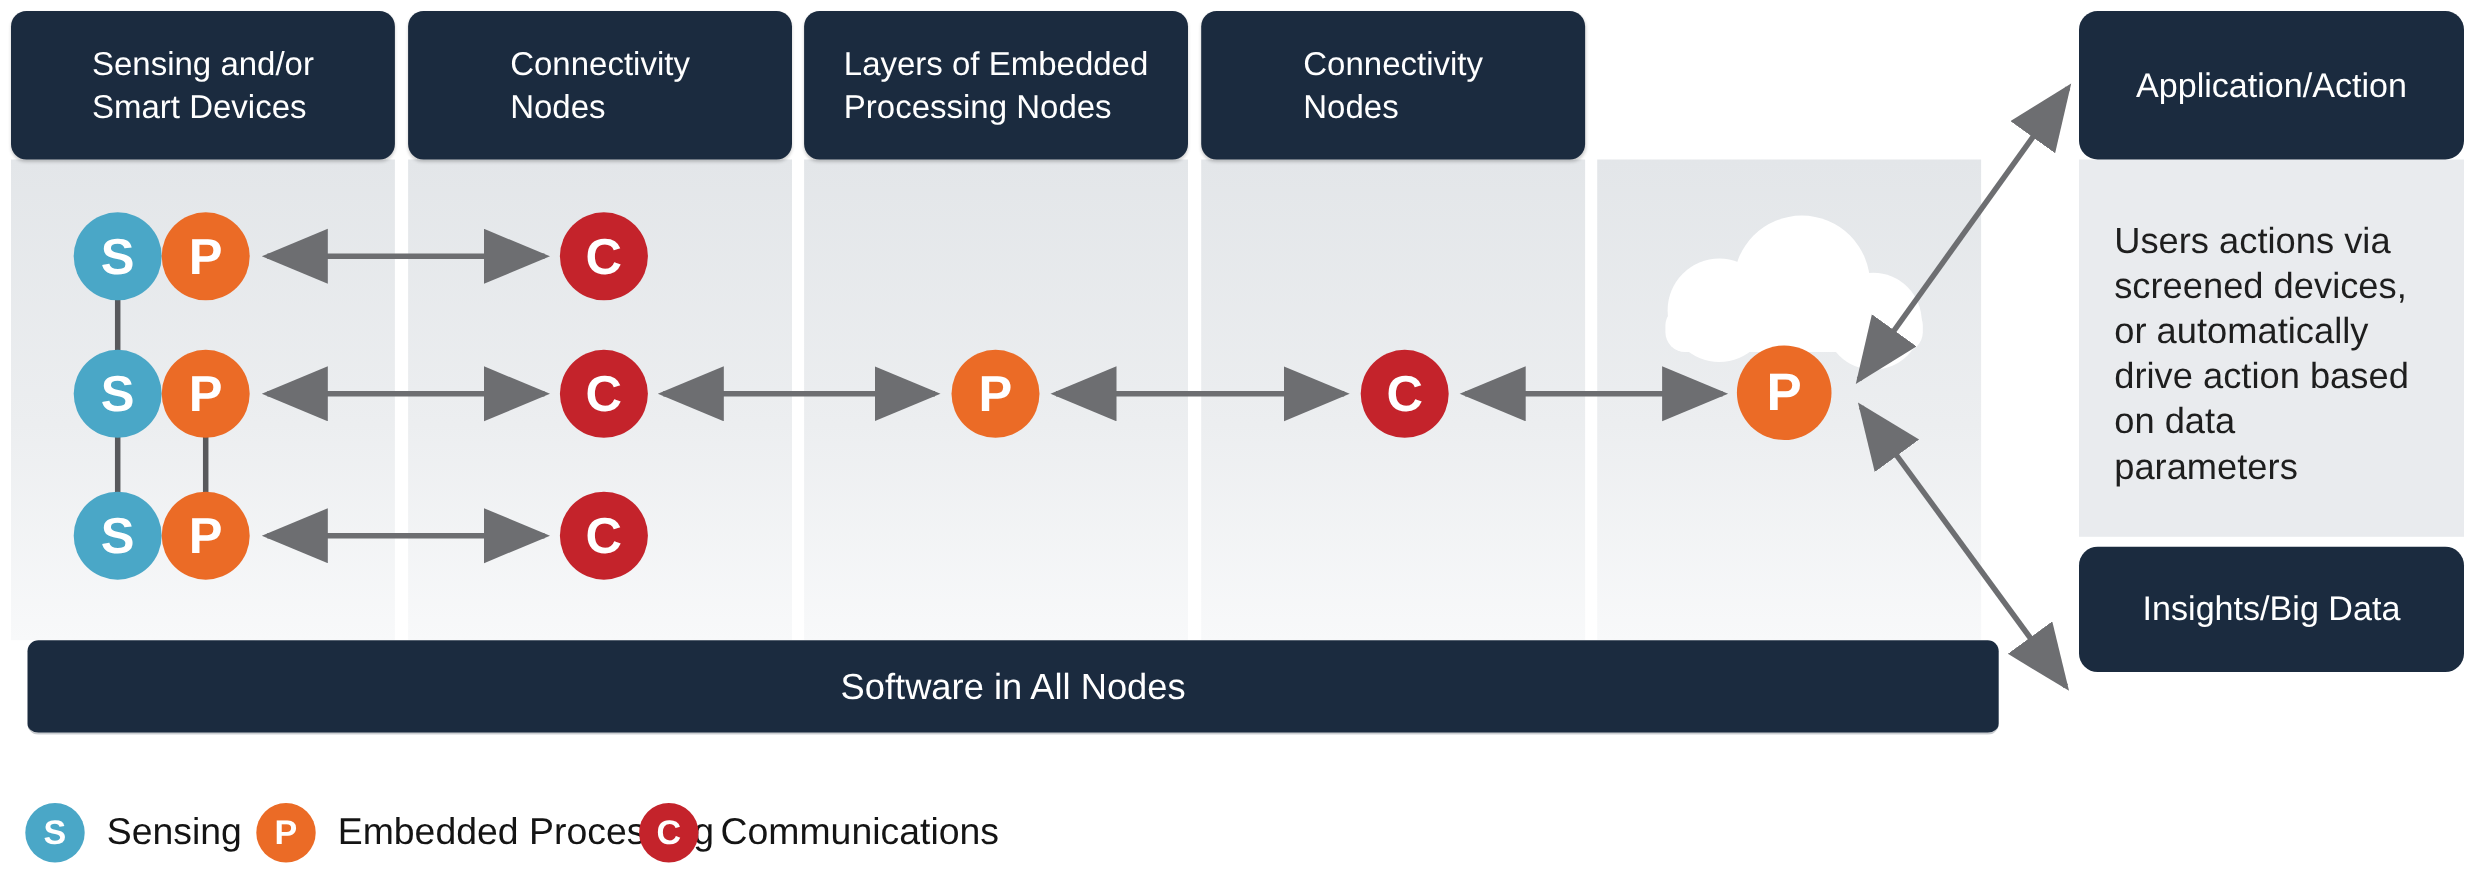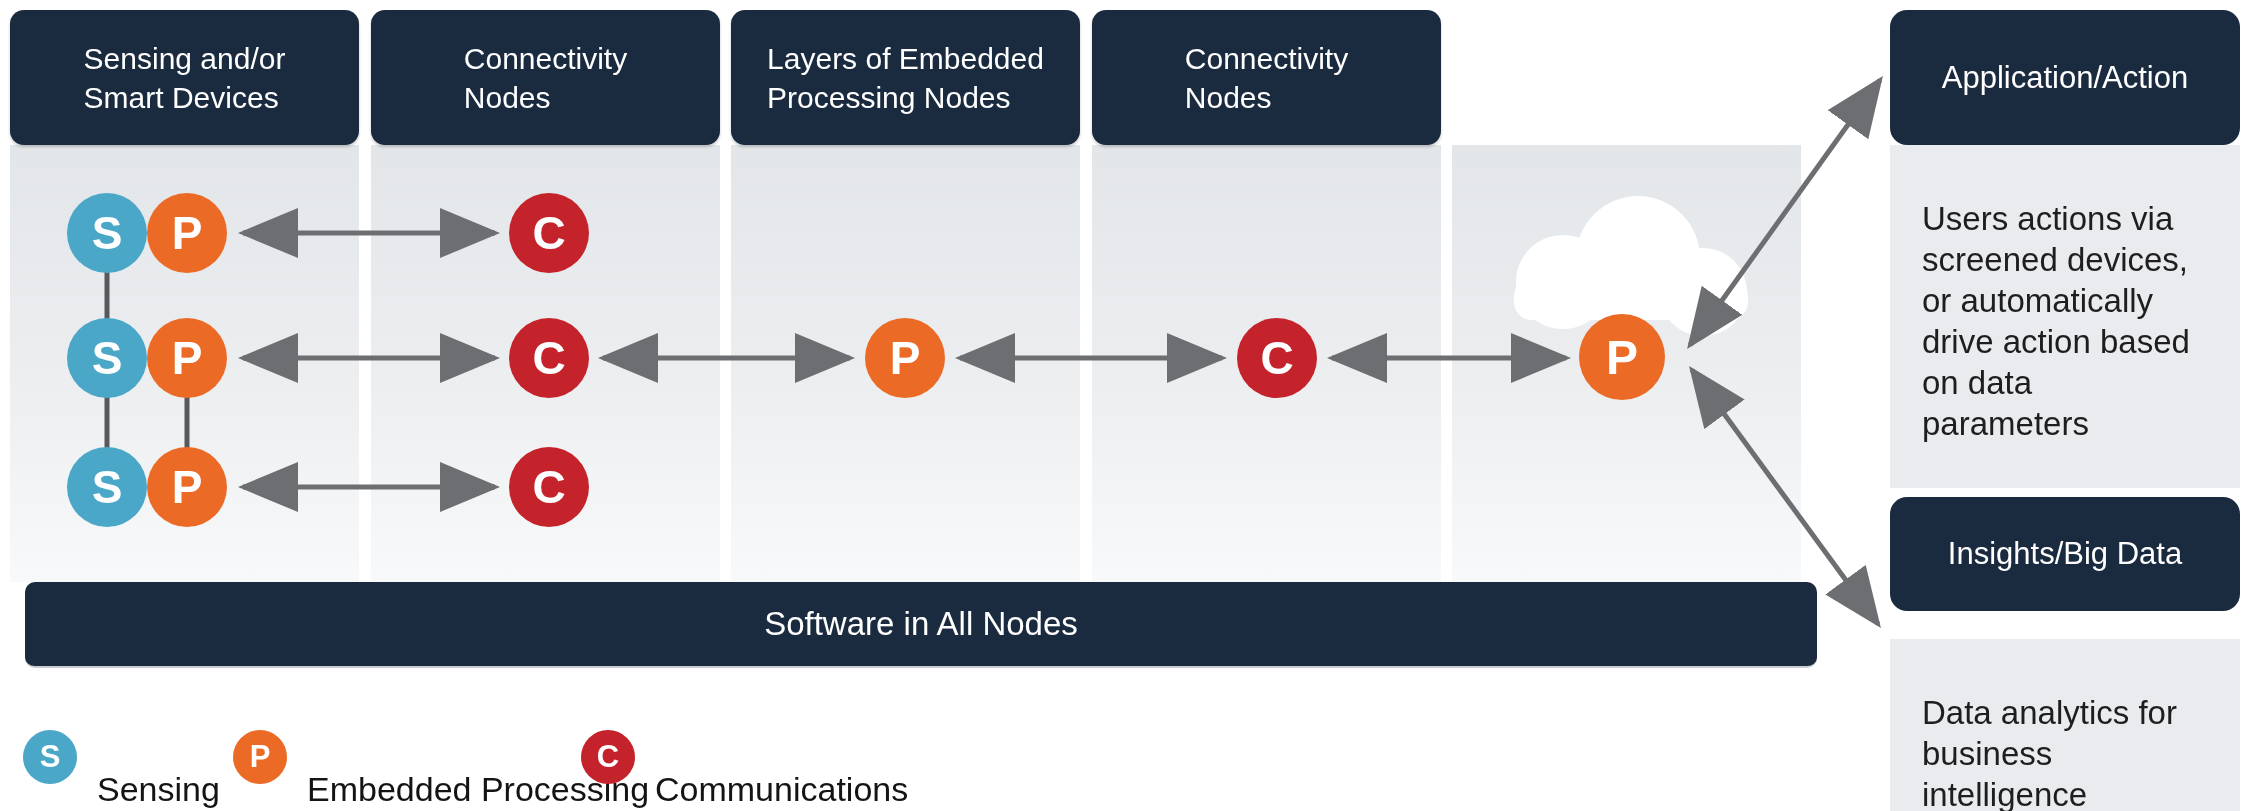--- a/index.html
+++ b/index.html
@@ -42,21 +42,21 @@
   .panel-hdr span{color:#fff;font-size:31px;}
   .panel-body{
     position:absolute;left:1890px;width:350px;background:#e9ebee;z-index:1;
     box-sizing:border-box;padding:54px 28px 0 32px;
   }
   .panel-body span{
     color:#1e1e1e;font-size:33px;line-height:1.24;white-space:pre-line;display:block;
   }
   .legend-item-label{
     position:absolute;top:757px;transform:translateY(-50%);
-    color:#141414;font-size:34px;z-index:5;margin-top:32px;
+    color:#141414;font-size:34px;z-index:5;
   }
 </style>
 </head>
 <body>
 
 <div id="canvas">
 
   <div class="col-body" style="left:10px"></div>
   <div class="col-body" style="left:371px"></div>
   <div class="col-body" style="left:731px"></div>
@@ -167,25 +167,20 @@
     <span>Users actions via
 screened devices,
 or automatically
 drive action based
 on data
 parameters</span>
   </div>
   <div class="panel-hdr" style="top:497px;height:114px">
     <span>Insights/Big Data</span>
   </div>
-  <div class="panel-body" style="top:639px;height:172px">
-    <span>Data analytics for
-business
-intelligence</span>
-  </div>
 
   <div class="node node-sm" style="left: 23px; top: 730px; background: rgb(74, 167, 199);">
       <span>S</span>
     </div>
   <div class="legend-item-label" style="left:97px">Sensing</div>
 
   <div class="node node-sm" style="left: 233px; top: 730px; background: rgb(235, 107, 38);">
       <span>P</span>
     </div>
   <div class="legend-item-label" style="left:307px">Embedded Processing</div>

